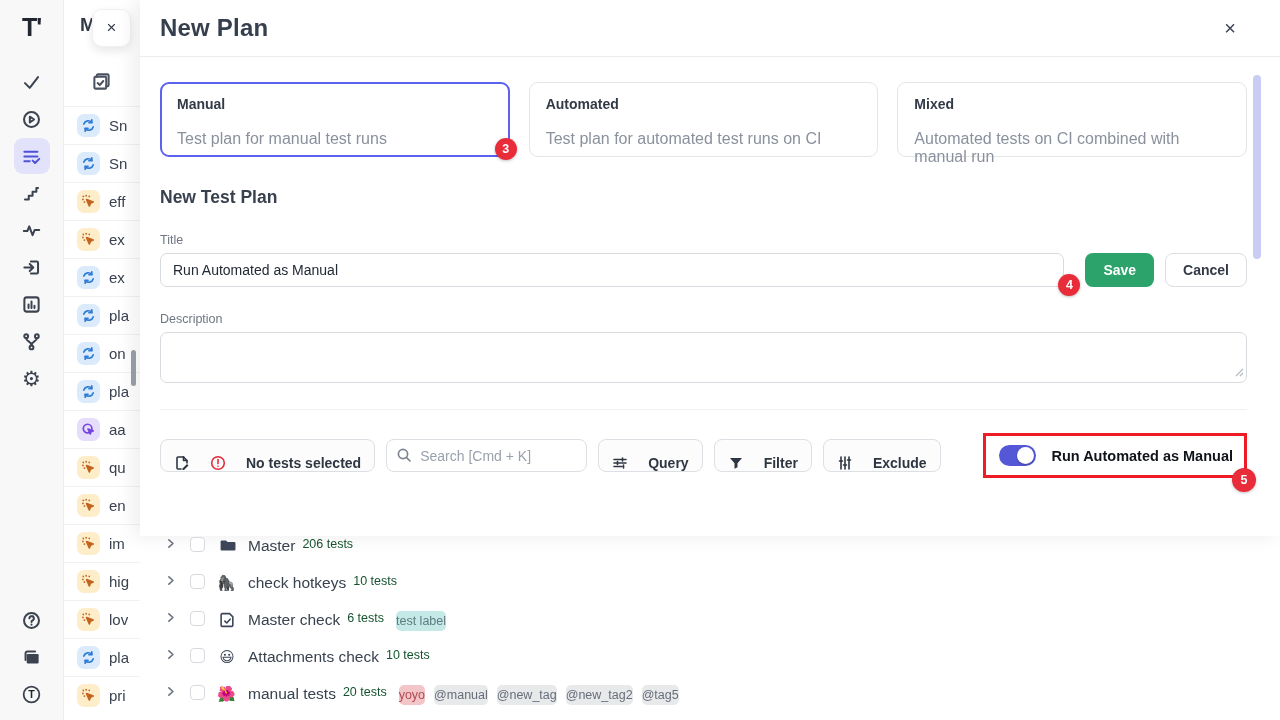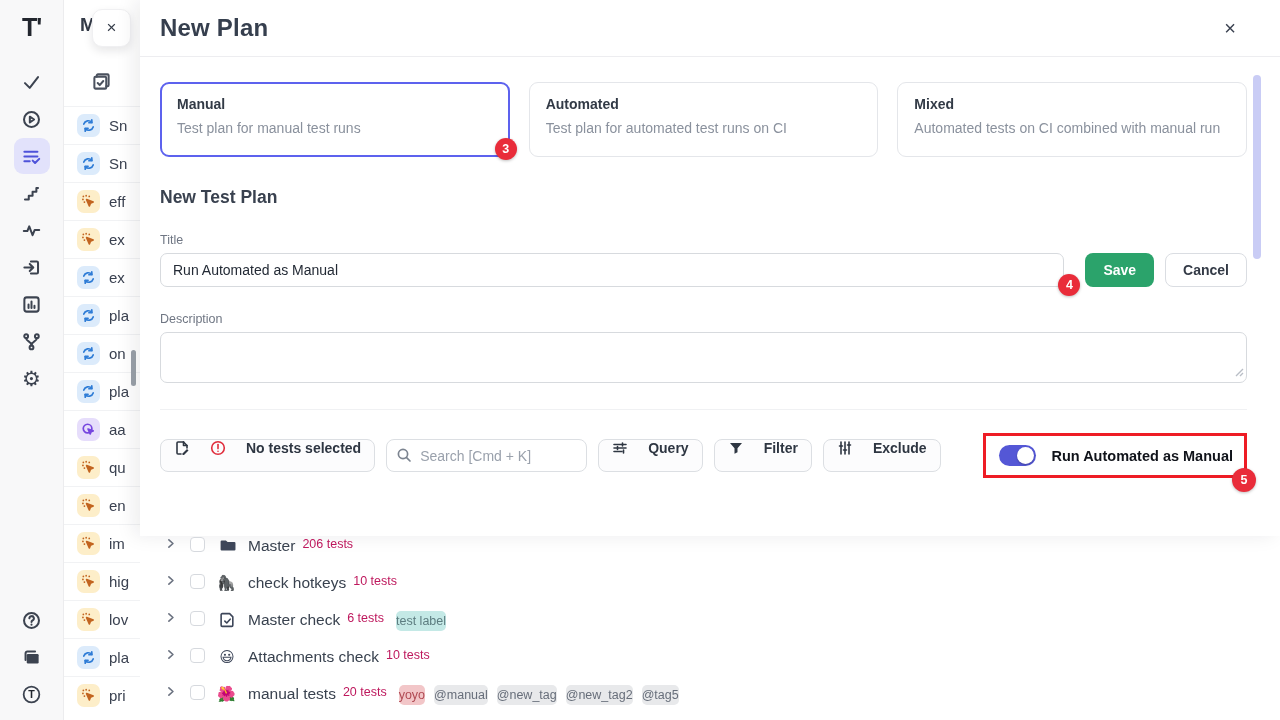--- a/index.html
+++ b/index.html
@@ -37,39 +37,39 @@
   .modal{position:absolute;left:140px;top:0;width:1140px;height:536px;background:#fff;z-index:2;box-shadow:-6px 0 18px rgba(25,30,40,.08)}
   .m-header{height:57px;border-bottom:1px solid #ededf0;display:flex;align-items:center;padding:0 20px}
   .m-title{font-size:24px;font-weight:700;color:#363f4e;letter-spacing:.2px}
   .m-close{margin-left:auto;margin-right:24px;font-size:20px;color:#3a4150;cursor:pointer;line-height:1}
   .m-body{position:relative;padding:14px 33px 0 20px}
   .select-label{font-size:13.5px;color:#6e7685}
   .cards{display:flex;gap:19px;margin-top:11px}
   .card{flex:1;height:75px;border:1px solid #e4e6ea;border-radius:9px;padding:13px 16px;position:relative;cursor:pointer;background:#fff}
   .card.selected{border:2px solid #5d62ee;padding:12px 15px}
   .card-t{font-size:14px;font-weight:700;color:#323a46}
-  .card-d{font-size:14px;color:#8a919d;margin-top:8px}
+  .card-d{font-size:16px;color:#8a919d;margin-top:18px}
   .badge{width:22px;height:22px;border-radius:50%;background:#e92c3a;color:#fff;font-size:12.5px;font-weight:700;display:flex;align-items:center;justify-content:center;box-shadow:0 1px 3px rgba(0,0,0,.25)}
   .badge.b3{position:absolute;right:-9px;bottom:-5px}
   .h2{margin-top:30px;font-size:17.5px;font-weight:700;color:#39414f}
   .f-label{display:block;margin-top:25px;font-size:12.5px;color:#6f7683}
   .title-row{display:flex;gap:11px;align-items:center;margin-top:6px}
   .input-wrap{flex:1;position:relative}
   .text-input{width:100%;height:34px;border:1px solid #d7dade;border-radius:7px;padding:0 12px;font-size:14px;color:#232a35;font-family:inherit;outline:none}
   .badge.b4{position:absolute;right:-16px;bottom:-9px;z-index:2}
   .btn{height:34px;border-radius:8px;font-size:14px;font-weight:600;border:1px solid transparent;cursor:pointer;font-family:inherit}
   .btn-save{background:#2ba36b;color:#fff;padding:0 17px;margin-left:10px}
   .btn-cancel{background:#fff;color:#333a46;border-color:#dadde2;padding:0 17px}
   .textarea-wrap{position:relative;margin-top:6px}
   .textarea{width:100%;height:51px;border:1px solid #d7dade;border-radius:7px;resize:none;outline:none;font-family:inherit;padding:8px 12px}
   .grip{position:absolute;right:3px;bottom:6px;color:#b9bec6}
   .grip svg{width:9px;height:9px;stroke:currentColor;stroke-width:1.4}
   .divider{border:0;border-top:1px solid #f0f1f3;margin-top:22px}
   .toolbar{display:flex;align-items:center;gap:11px;margin-top:23px}
-  .tb-btn{height:33px;display:flex;align-items:flex-start;gap:20px;background:#fcfcfd;border:1px solid #dcdfe3;border-radius:8px;padding:0 13px;font-size:14px;font-weight:600;color:#2e3642;cursor:pointer}
+  .tb-btn{height:33px;display:flex;align-items:flex-end;gap:20px;background:#fcfcfd;border:1px solid #dcdfe3;border-radius:8px;padding:0 13px;font-size:14px;font-weight:600;color:#2e3642;cursor:pointer}
   .tb-btn svg{width:16px;height:16px;stroke:currentColor;fill:none;stroke-width:1.6;stroke-linecap:round;stroke-linejoin:round}
   .alert-ic{color:#e02d3c}
   .search-wrap{position:relative;width:201px}
   .search-input{width:100%;height:33px;border:1px solid #dcdfe3;border-radius:8px;padding:0 10px 0 33px;font-size:14px;color:#3a4150;outline:none;font-family:inherit}
   .search-input::placeholder{color:#9aa1ac}
   .search-ic{position:absolute;left:10px;top:8px;color:#7c8490}
   .search-ic svg{width:16px;height:16px;stroke:currentColor;fill:none;stroke-width:1.7;stroke-linecap:round}
   .toggle-box{margin-left:auto;position:relative;border:3px solid #ee1c25;display:flex;align-items:center;gap:15px;padding:9px 11px 9px 13px}
   .toggle{width:37px;height:21px;border-radius:11px;background:#5457d6;position:relative;cursor:pointer;flex:0 0 auto}
   .knob{position:absolute;right:2px;top:2px;width:17px;height:17px;border-radius:50%;background:#fff;box-shadow:0 1px 2px rgba(0,0,0,.25)}
@@ -78,21 +78,21 @@
 
   
   .tree{margin-top:59px}
   .t-row{height:37px;display:flex;align-items:flex-start;cursor:default}
   .chev{color:#6b7280;margin-left:4px;cursor:pointer;display:flex}
   .chev svg{width:13px;height:13px;stroke:currentColor;fill:none;stroke-width:2;stroke-linecap:round;stroke-linejoin:round}
   .cb{width:15px;height:15px;border:1px solid #d6d9de;border-radius:4px;background:#fff;margin-left:13px;cursor:pointer;flex:0 0 auto}
   .t-ic{margin-left:12px;width:20px;display:flex;justify-content:center;font-size:15px;color:#3d4659}
   .t-ic svg{width:17px;height:17px}
   .t-name{margin-left:11px;font-size:15.5px;font-weight:500;color:#39424f}
-  .t-count{margin-left:7px;font-size:12.5px;color:#be185d}
+  .t-count{margin-left:7px;font-size:12.5px;color:#14532d}
   .tags{display:flex;gap:9px;margin-left:12px}
   .tag{font-size:12.5px;padding:3px 0;border-radius:5px;background:#e8e9eb;color:#676e7a}
   .tag.teal{background:#c4e9e6;color:#5d7d80}
   .tag.pink{background:#f2c6c8;color:#b04a53}
 
   .modal-scrollbar{position:absolute;right:19px;top:75px;width:8px;height:184px;border-radius:4px;background:#c9ccf5}
 </style>
 </head>
 <body>
 

